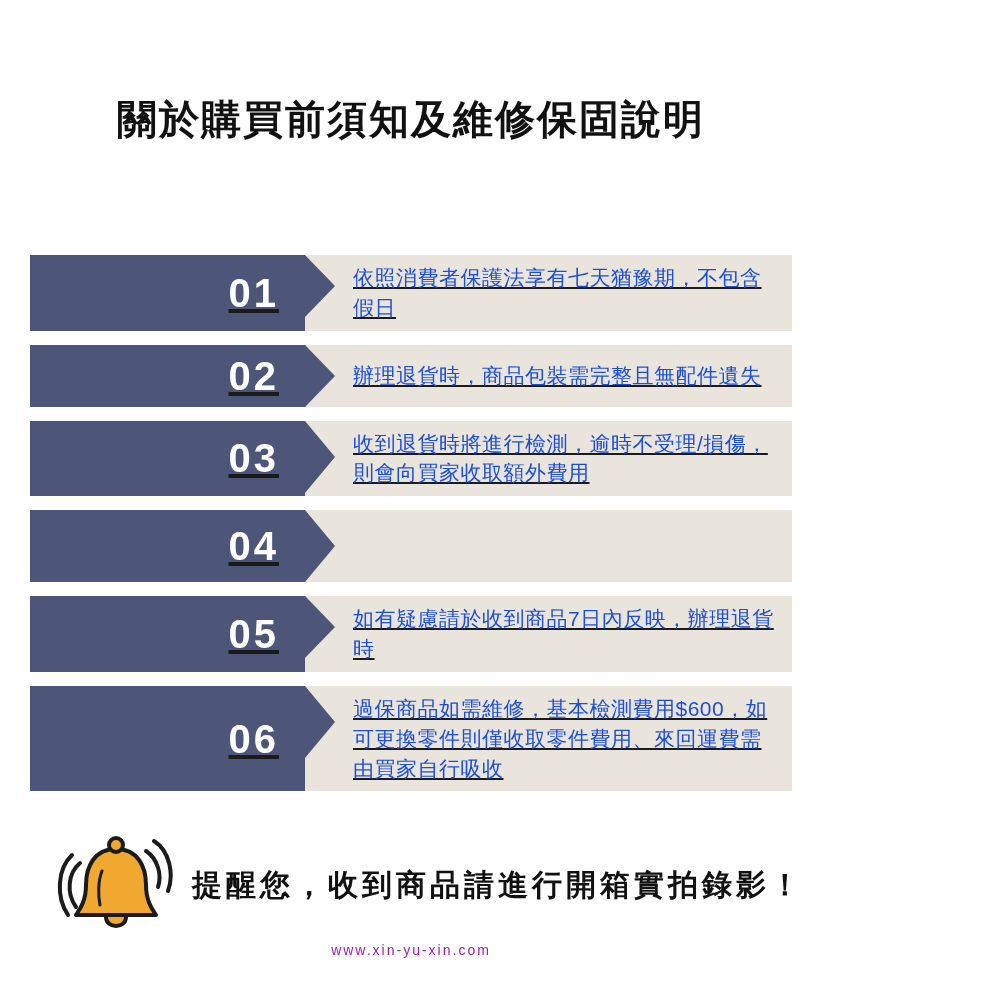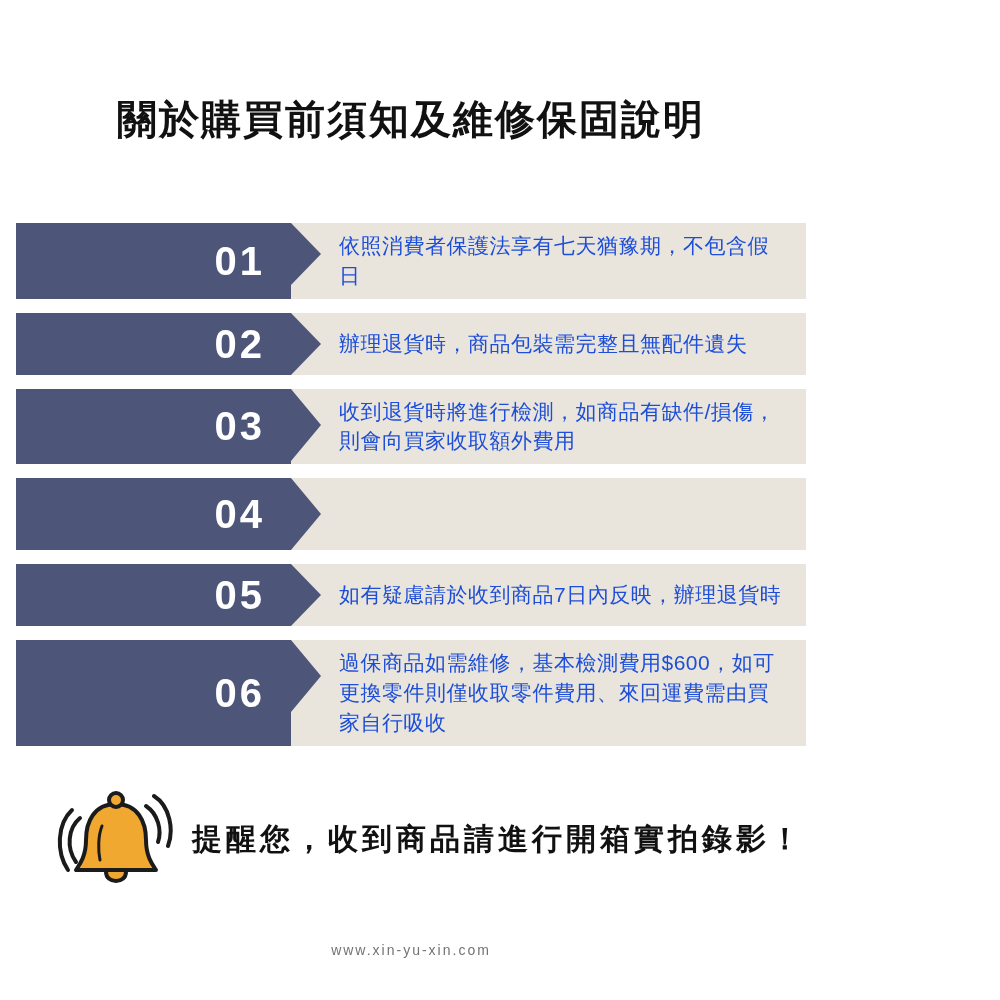--- a/index.html
+++ b/index.html
@@ -28,23 +28,24 @@
     font-size: 40px;
     font-weight: bold;
     letter-spacing: 2px;
     color: #111111;
     padding-top: 95px;
     line-height: 1.2;
   }
 
   
   .rows {
-    margin-top: 80px;
-    padding: 0 16px;
-    box-sizing: border-box;
+    margin-top: 112px;
+    padding: 0 30px;
+    box-sizing: border-box;
+    text-decoration: underline;
   }
   .row {
     position: relative;
     display: flex;
     align-items: stretch;
     background: #e9e5dd;
     margin-bottom: 14px;
     min-height: 62px;
   }
   .row .num-wrap {
@@ -120,21 +121,21 @@
 
   
   .footer {
     position: absolute;
     bottom: 42px;
     left: 0;
     right: 0;
     text-align: center;
     font-size: 14px;
     letter-spacing: 2px;
-    color: #737373;
+    color: #a21caf;
   }
 </style>
 </head>
 <body>
 
 <div class="page">
 
   <div class="title">關於購買前須知及維修保固說明</div>
 
   <div class="rows">
@@ -150,21 +151,21 @@
       <div class="num-wrap">
         <span class="num">02</span>
       </div>
       <div class="text">辦理退貨時，商品包裝需完整且無配件遺失</div>
     </div>
 
     <div class="row tall">
       <div class="num-wrap">
         <span class="num">03</span>
       </div>
-      <div class="text">收到退貨時將進行檢測，如商品有缺件/損傷，則會向買家收取額外費用</div>
+      <div class="text">收到退貨時將進行檢測，逾時不受理/損傷，則會向買家收取額外費用</div>
     </div>
 
     <div class="row tall">
       <div class="num-wrap">
         <span class="num">04</span>
       </div>
     </div>
 
     <div class="row">
       <div class="num-wrap">

